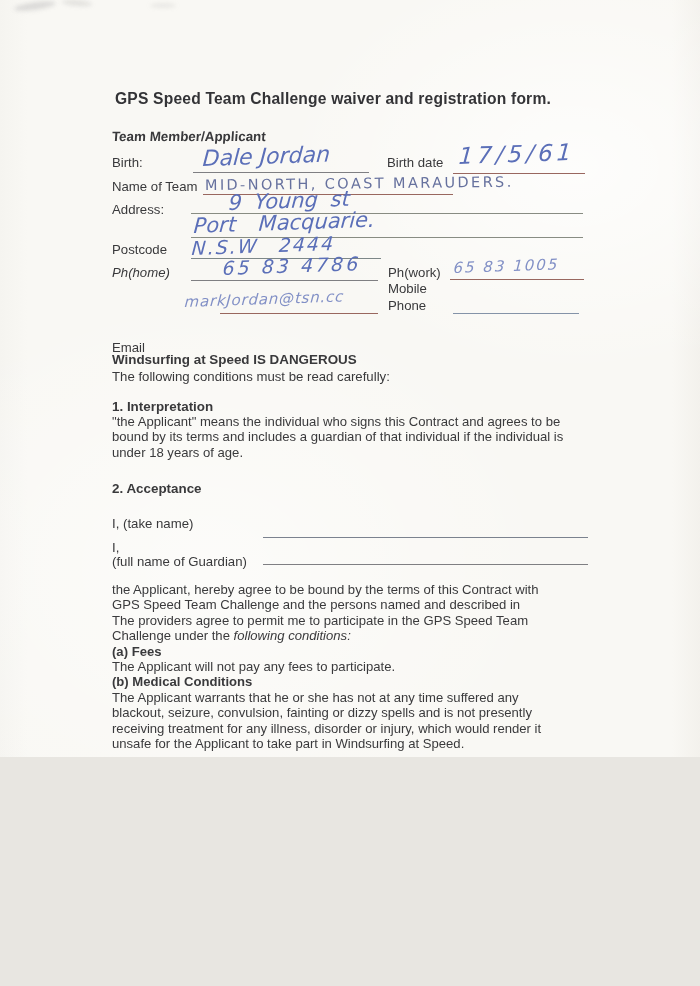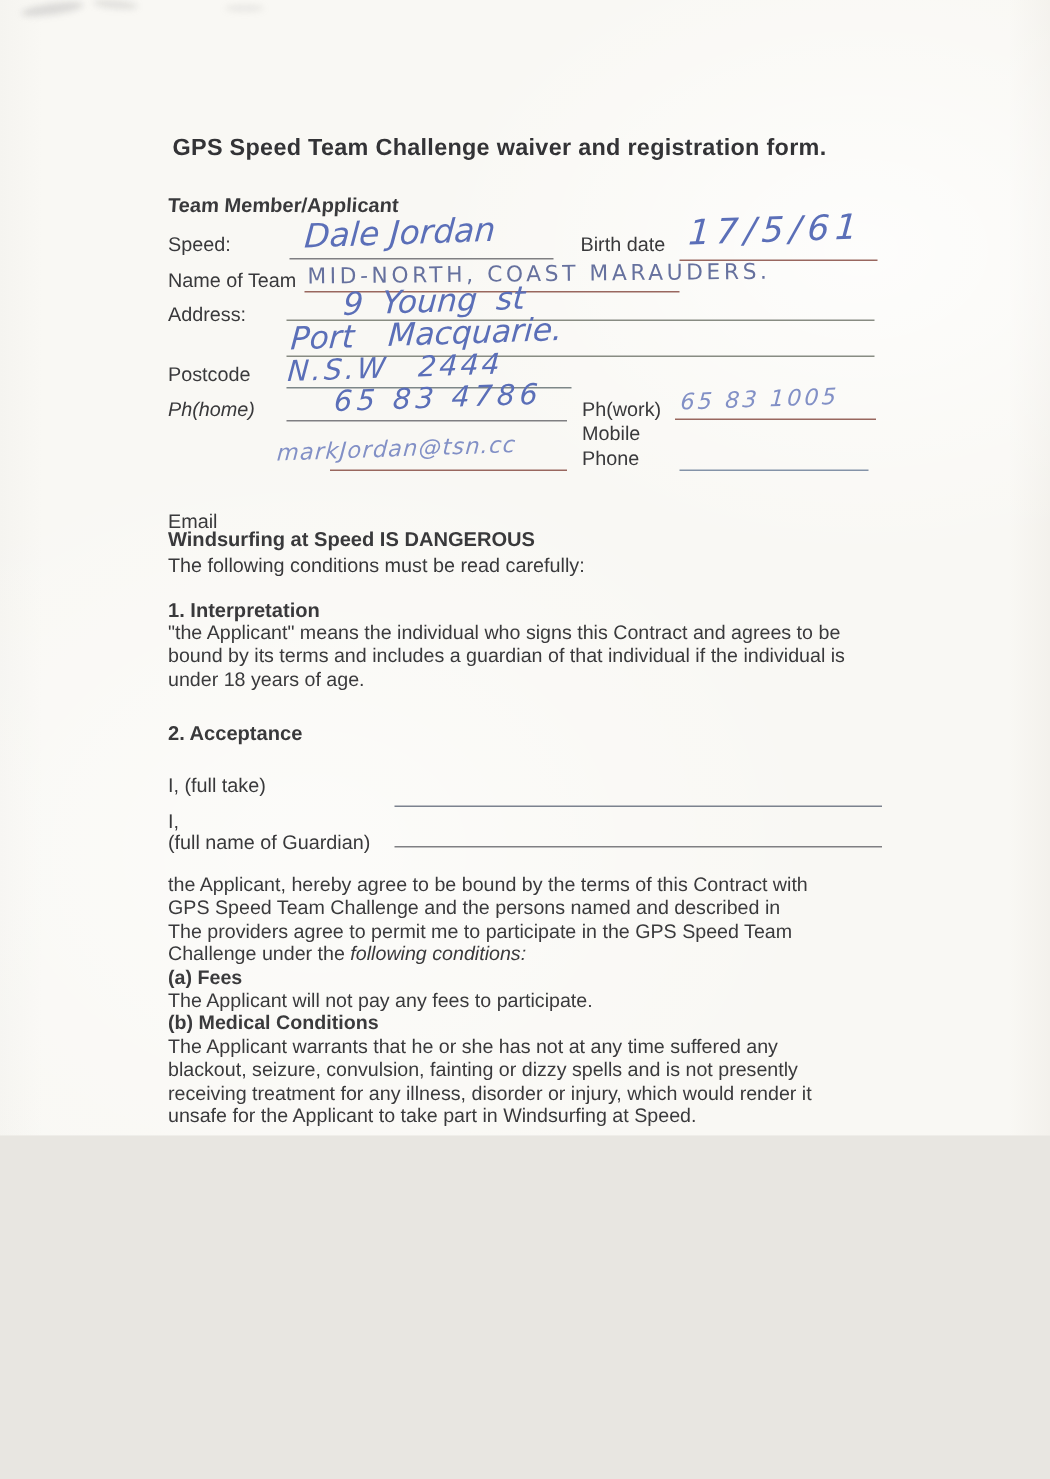--- a/index.html
+++ b/index.html
@@ -44,21 +44,21 @@
 
   <div class="smudge" style="left:14px; top:2px; width:42px; height:8px; background:rgba(120,120,122,0.22); transform:rotate(-8deg);"></div>
   <div class="smudge" style="left:62px; top:0px; width:30px; height:6px; background:rgba(120,120,122,0.18); transform:rotate(5deg);"></div>
   <div class="smudge" style="left:150px; top:3px; width:26px; height:5px; background:rgba(140,140,140,0.14);"></div>
   <div class="bottom-edge" style="left:50px; top:979px; width:565px; height:2px; background:rgba(168,146,110,0.45);"></div>
 
   <div class="abs title" style="left:115px; top:90px;">GPS Speed Team Challenge waiver and registration form.</div>
 
   <div class="abs lbl subhead" style="left:112px; top:129px;">Team Member/Applicant</div>
 
-  <div class="abs lbl" style="left:112px; top:155px;">Speed:</div>
+  <div class="abs lbl" style="left:112px; top:155px;">Birth:</div>
   <div class="fline" style="left:193px; top:172px; width:176px;"></div>
   <div class="hw" style="left:202px; top:146px; font-size:22px;">Dale Jordan</div>
   <div class="abs lbl" style="left:387px; top:155px;">Birth date</div>
   <div class="fline fl-maroon" style="left:453px; top:172.5px; width:132px;"></div>
   <div class="hw" style="left:458px; top:143px; font-size:23px; letter-spacing:4px;">17/5/61</div>
 
   <div class="abs lbl" style="left:112px; top:179px;">Name of Team</div>
   <div class="fline fl-maroon" style="left:203px; top:193.5px; width:250px;"></div>
   <div class="hw hw-caps" style="left:205px; top:177px; font-size:14.5px; letter-spacing:2.4px;">MID-NORTH, COAST MARAUDERS.</div>
 
@@ -94,21 +94,21 @@
 
   <div class="abs lbl b" style="left:112px; top:399px; font-size:13.4px;">1. Interpretation</div>
   <div class="para" style="left:112px; top:414px;">
     <div>"the Applicant" means the individual who signs this Contract and agrees to be</div>
     <div>bound by its terms and includes a guardian of that individual if the individual is</div>
     <div>under 18 years of age.</div>
   </div>
 
   <div class="abs lbl b" style="left:112px; top:481px; font-size:13.4px;">2. Acceptance</div>
 
-  <div class="abs lbl" style="left:112px; top:516px;">I, (full take)</div>
+  <div class="abs lbl" style="left:112px; top:516px;">I, (take name)</div>
   <div class="fline fl-slate" style="left:263px; top:537px; width:325px;"></div>
 
   <div class="abs lbl" style="left:112px; top:540px;">I,</div>
   <div class="abs lbl" style="left:112px; top:554px;">(full name of Guardian)</div>
   <div class="fline" style="left:263px; top:563.5px; width:325px;"></div>
 
   <div class="para" style="left:112px; top:582px;">
     <div>the Applicant, hereby agree to be bound by the terms of this Contract with</div>
     <div>GPS Speed Team Challenge and the persons named and described in</div>
     <div>The providers agree to permit me to participate in the GPS Speed Team</div>

